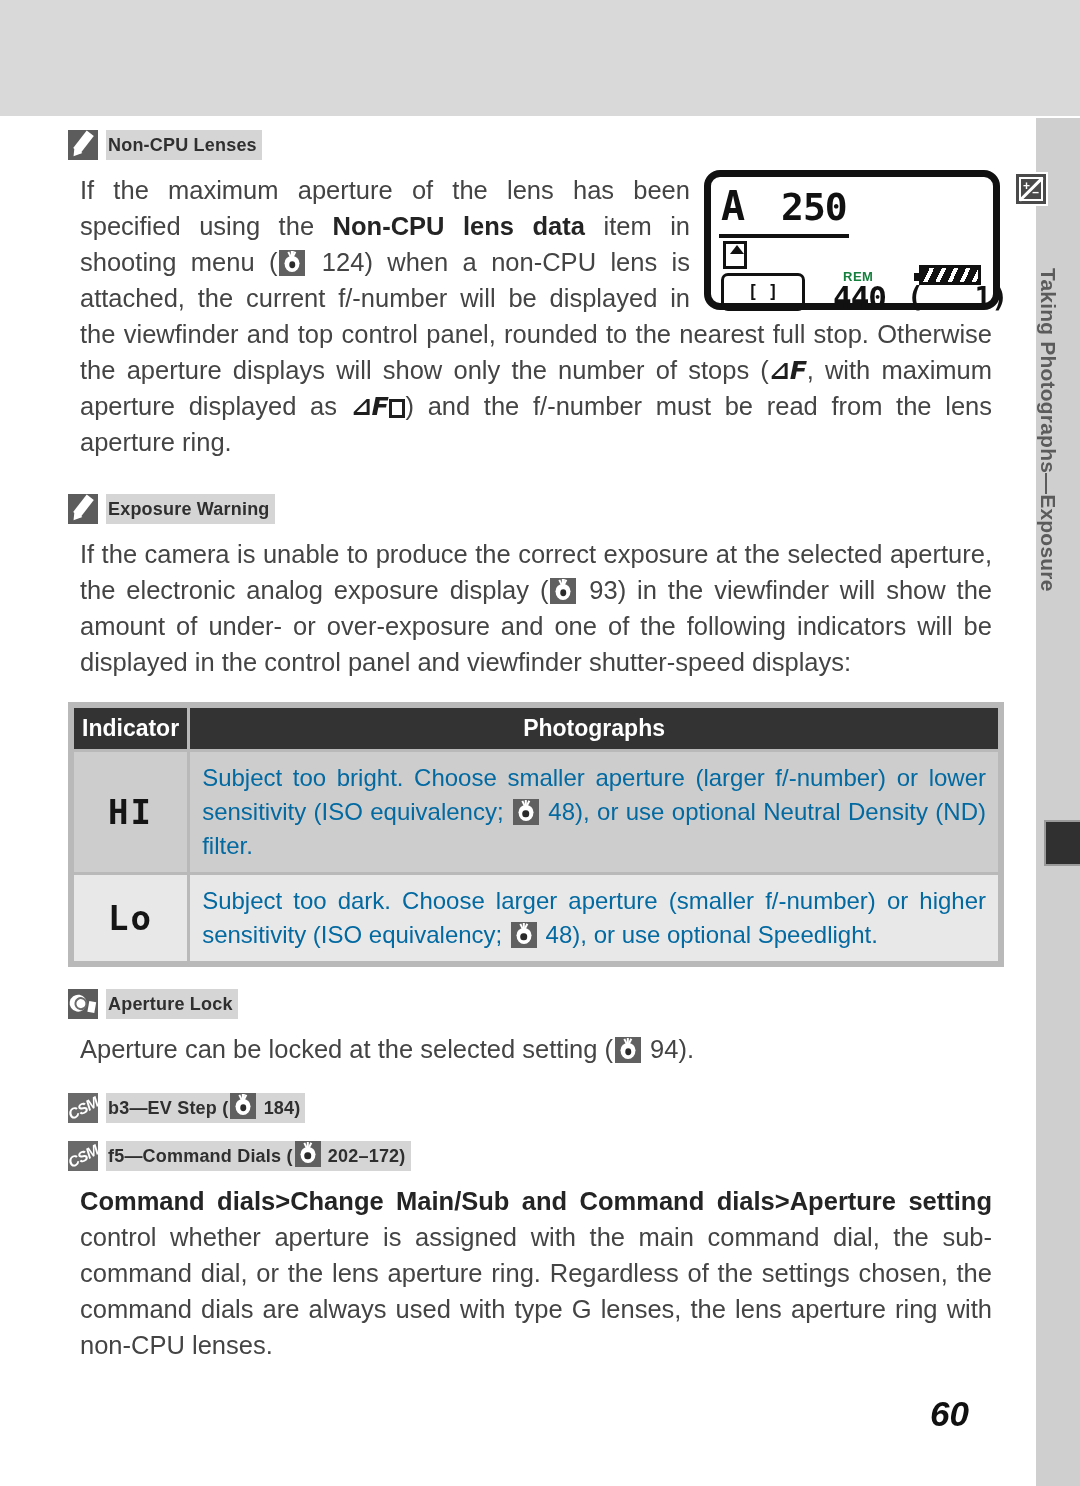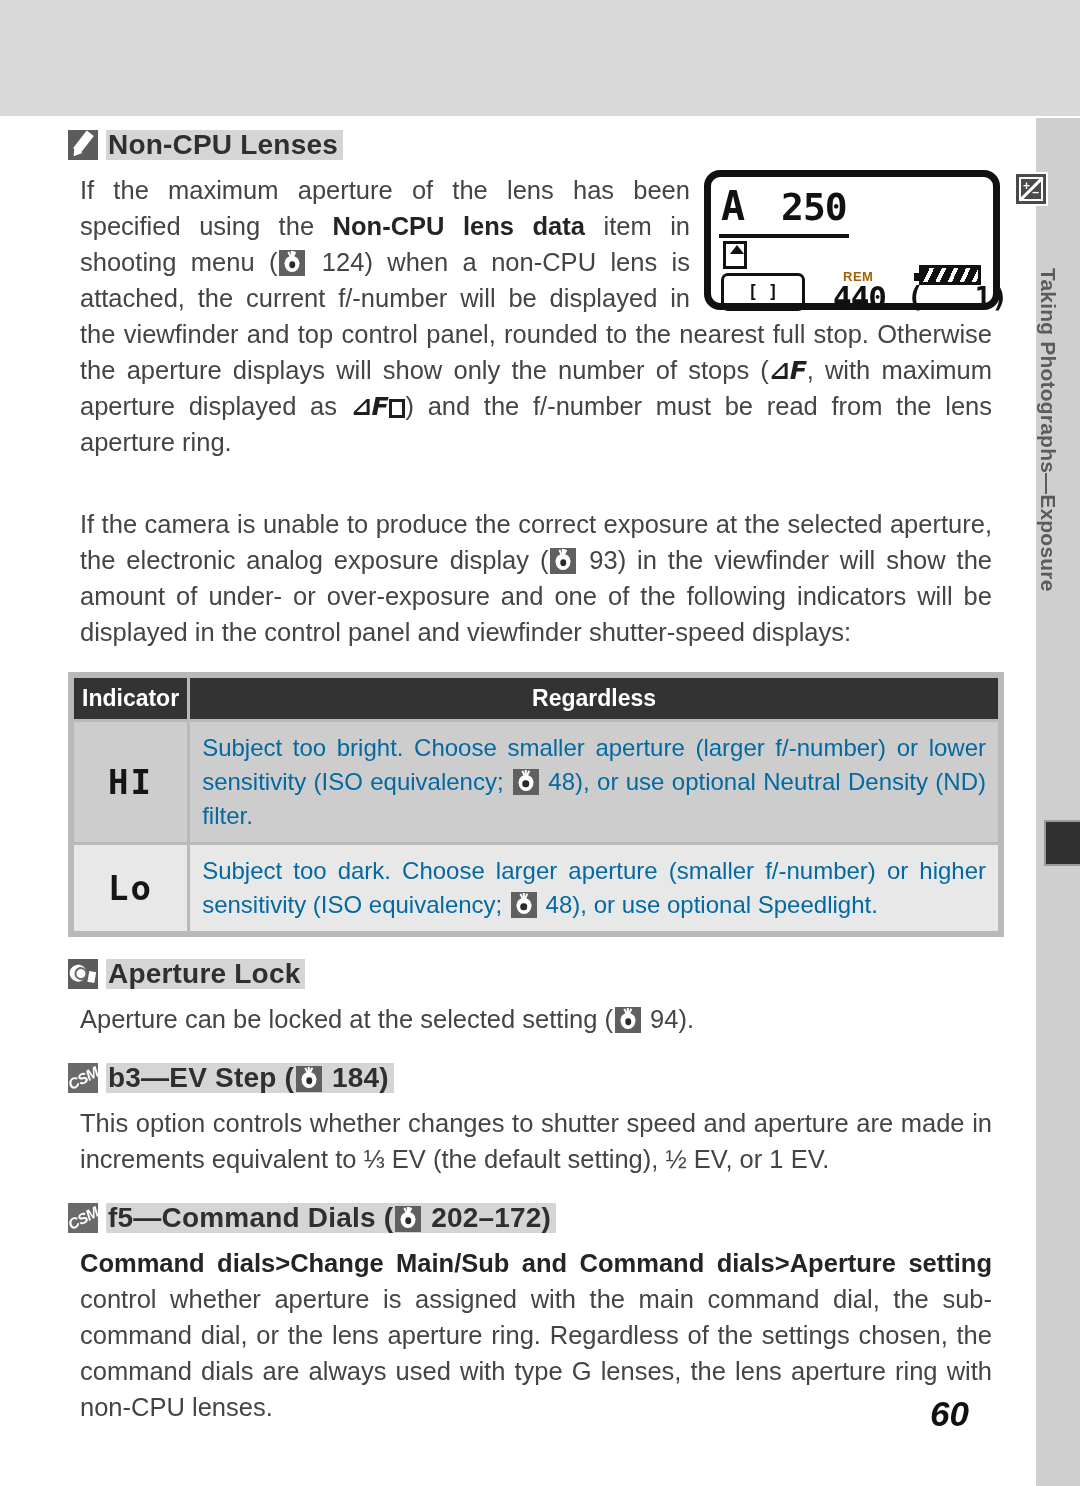--- a/index.html
+++ b/index.html
@@ -73,21 +73,21 @@
   .sec-icon {
     width: 30px; height: 30px;
     background: #5c5c5c;
     flex: 0 0 30px;
     margin-right: 8px;
     position: relative;
   }
   .sec-title {
     background: #d5d5d5;
     color: #2f2f2f;
-    font-size: 28px;
+    font-size: 18px;
     font-weight: bold;
     line-height: 30px;
     padding: 0 5px 0 2px;
     letter-spacing: 0.2px;
     white-space: nowrap;
   }
 
   
   .body-text {
     font-size: 25.5px;
@@ -212,21 +212,21 @@
     border-radius: 7px;
   }
   #lcd .framebox .brk {
     position: absolute; left: 50%; top: 50%;
     transform: translate(-50%,-50%);
     font-family: "DejaVu Sans Mono", monospace;
     font-weight: bold; font-size: 17px; color: #111;
   }
   #lcd .rem-lab {
     position: absolute; left: 132px; top: 92px;
-    font-size: 13px; font-weight: bold; color: #a16207;
+    font-size: 13px; font-weight: bold; color: #15803d;
     letter-spacing: 0.5px;
   }
   #lcd .rem-val {
     position: absolute; left: 122px; top: 102px;
     font-family: "DejaVu Sans Mono", monospace;
     font-weight: bold; font-size: 31px; color: #111;
     letter-spacing: -1px;
     text-align: center;
   }
   #lcd .frames {
@@ -434,28 +434,37 @@
       <span class="frames">(&nbsp;&nbsp;&nbsp;<span>1</span>)</span>
       <span class="battery"></span>
     </div>
   </div>
 
   <p class="body-text"><span>If the maximum aperture of the lens has been specified using the </span><span class="b">Non-CPU lens data</span><span> item in shooting menu (</span><span class="ref-icon"><span class="ray r1"></span><span class="ray r2"></span><span class="ray r3"></span><span class="eye"></span></span> <span>124</span><span>) when a non-CPU lens is attached, the current f/-number will be displayed in the viewfinder and top control panel, rounded to the nearest full stop.  Otherwise the aperture displays will show only the number of stops (</span><span class="dF">⊿F</span><span>, with maximum aperture displayed as </span><span class="dF">⊿F</span><span class="dF-box"></span><span>) and the f/-number must be read from the lens aperture ring.</span></p>
 
   <div class="clear"></div>
   <div class="gap-md"></div>
 
+  <div class="sec-head">
+    <div class="sec-icon">
+      <div class="icon-pencil">
+          <span class="body"></span>
+          <span class="tip"></span>
+        </div>
+    </div>
+    <div class="sec-title">Exposure Warning</div>
+  </div>
 
   <p class="body-text"><span>If the camera is unable to produce the correct exposure at the selected aperture, the electronic analog exposure display (</span><span class="ref-icon"><span class="ray r1"></span><span class="ray r2"></span><span class="ray r3"></span><span class="eye"></span></span> <span>93</span><span>) in the viewfinder will show the amount of under- or over-exposure and one of the following indicators will be displayed in the control panel and viewfinder shutter-speed displays:</span></p>
 
   <table id="ind-table">
     <thead>
       <tr>
         <th class="ind-col">Indicator</th>
-        <th>Regardless</th>
+        <th>Photographs</th>
       </tr>
     </thead>
     <tbody>
       <tr class="row-hi">
         <td class="code">HI</td>
         <td><span>Subject too bright.  Choose smaller aperture (larger f/-number) or lower sensitivity (ISO equivalency; </span><span class="ref-icon"><span class="ray r1"></span><span class="ray r2"></span><span class="ray r3"></span><span class="eye"></span></span> <span>48</span><span>), or use optional Neutral Density (ND) filter.</span></td>
       </tr>
       <tr class="row-lo">
         <td class="code">Lo</td>
         <td><span>Subject too dark.  Choose larger aperture (smaller f/-number) or higher sensitivity (ISO equivalency; </span><span class="ref-icon"><span class="ray r1"></span><span class="ray r2"></span><span class="ray r3"></span><span class="eye"></span></span> <span>48</span><span>), or use optional Speedlight.</span></td>
@@ -477,21 +486,20 @@
   <p class="body-text nojust"><span>Aperture can be locked at the selected setting (</span><span class="ref-icon"><span class="ray r1"></span><span class="ray r2"></span><span class="ray r3"></span><span class="eye"></span></span> <span>94</span><span>).</span></p>
 
   <div class="gap-sm"></div>
 
   <div class="sec-head">
     <div class="badge-csm">
         <span>CSM</span>
       </div>
     <div class="sec-title"><span>b3—EV Step (</span><span class="ref-icon"><span class="ray r1"></span><span class="ray r2"></span><span class="ray r3"></span><span class="eye"></span></span> <span>184</span><span>)</span></div>
   </div>
-  <p class="body-text">This option controls whether changes to shutter speed and aperture are made in increments equivalent to ⅓ EV (the default setting), ½ EV, or 1 EV.</p>
 
   <div class="gap-sm"></div>
 
   <div class="sec-head">
     <div class="badge-csm">
         <span>CSM</span>
       </div>
     <div class="sec-title"><span>f5—Command Dials (</span><span class="ref-icon"><span class="ray r1"></span><span class="ray r2"></span><span class="ray r3"></span><span class="eye"></span></span> <span>202–172</span><span>)</span></div>
   </div>
   <p class="body-text"><span class="b">Command dials</span><span class="b">&gt;</span><span class="b">Change Main/Sub</span><span class="b"> and </span><span class="b">Command dials</span><span class="b">&gt;</span><span class="b">Aperture setting</span><span> control whether aperture is assigned with the main command dial, the sub-command dial, or the lens aperture ring.  Regardless of the settings chosen, the command dials are always used with type G lenses, the lens aperture ring with non-CPU lenses.</span></p>

